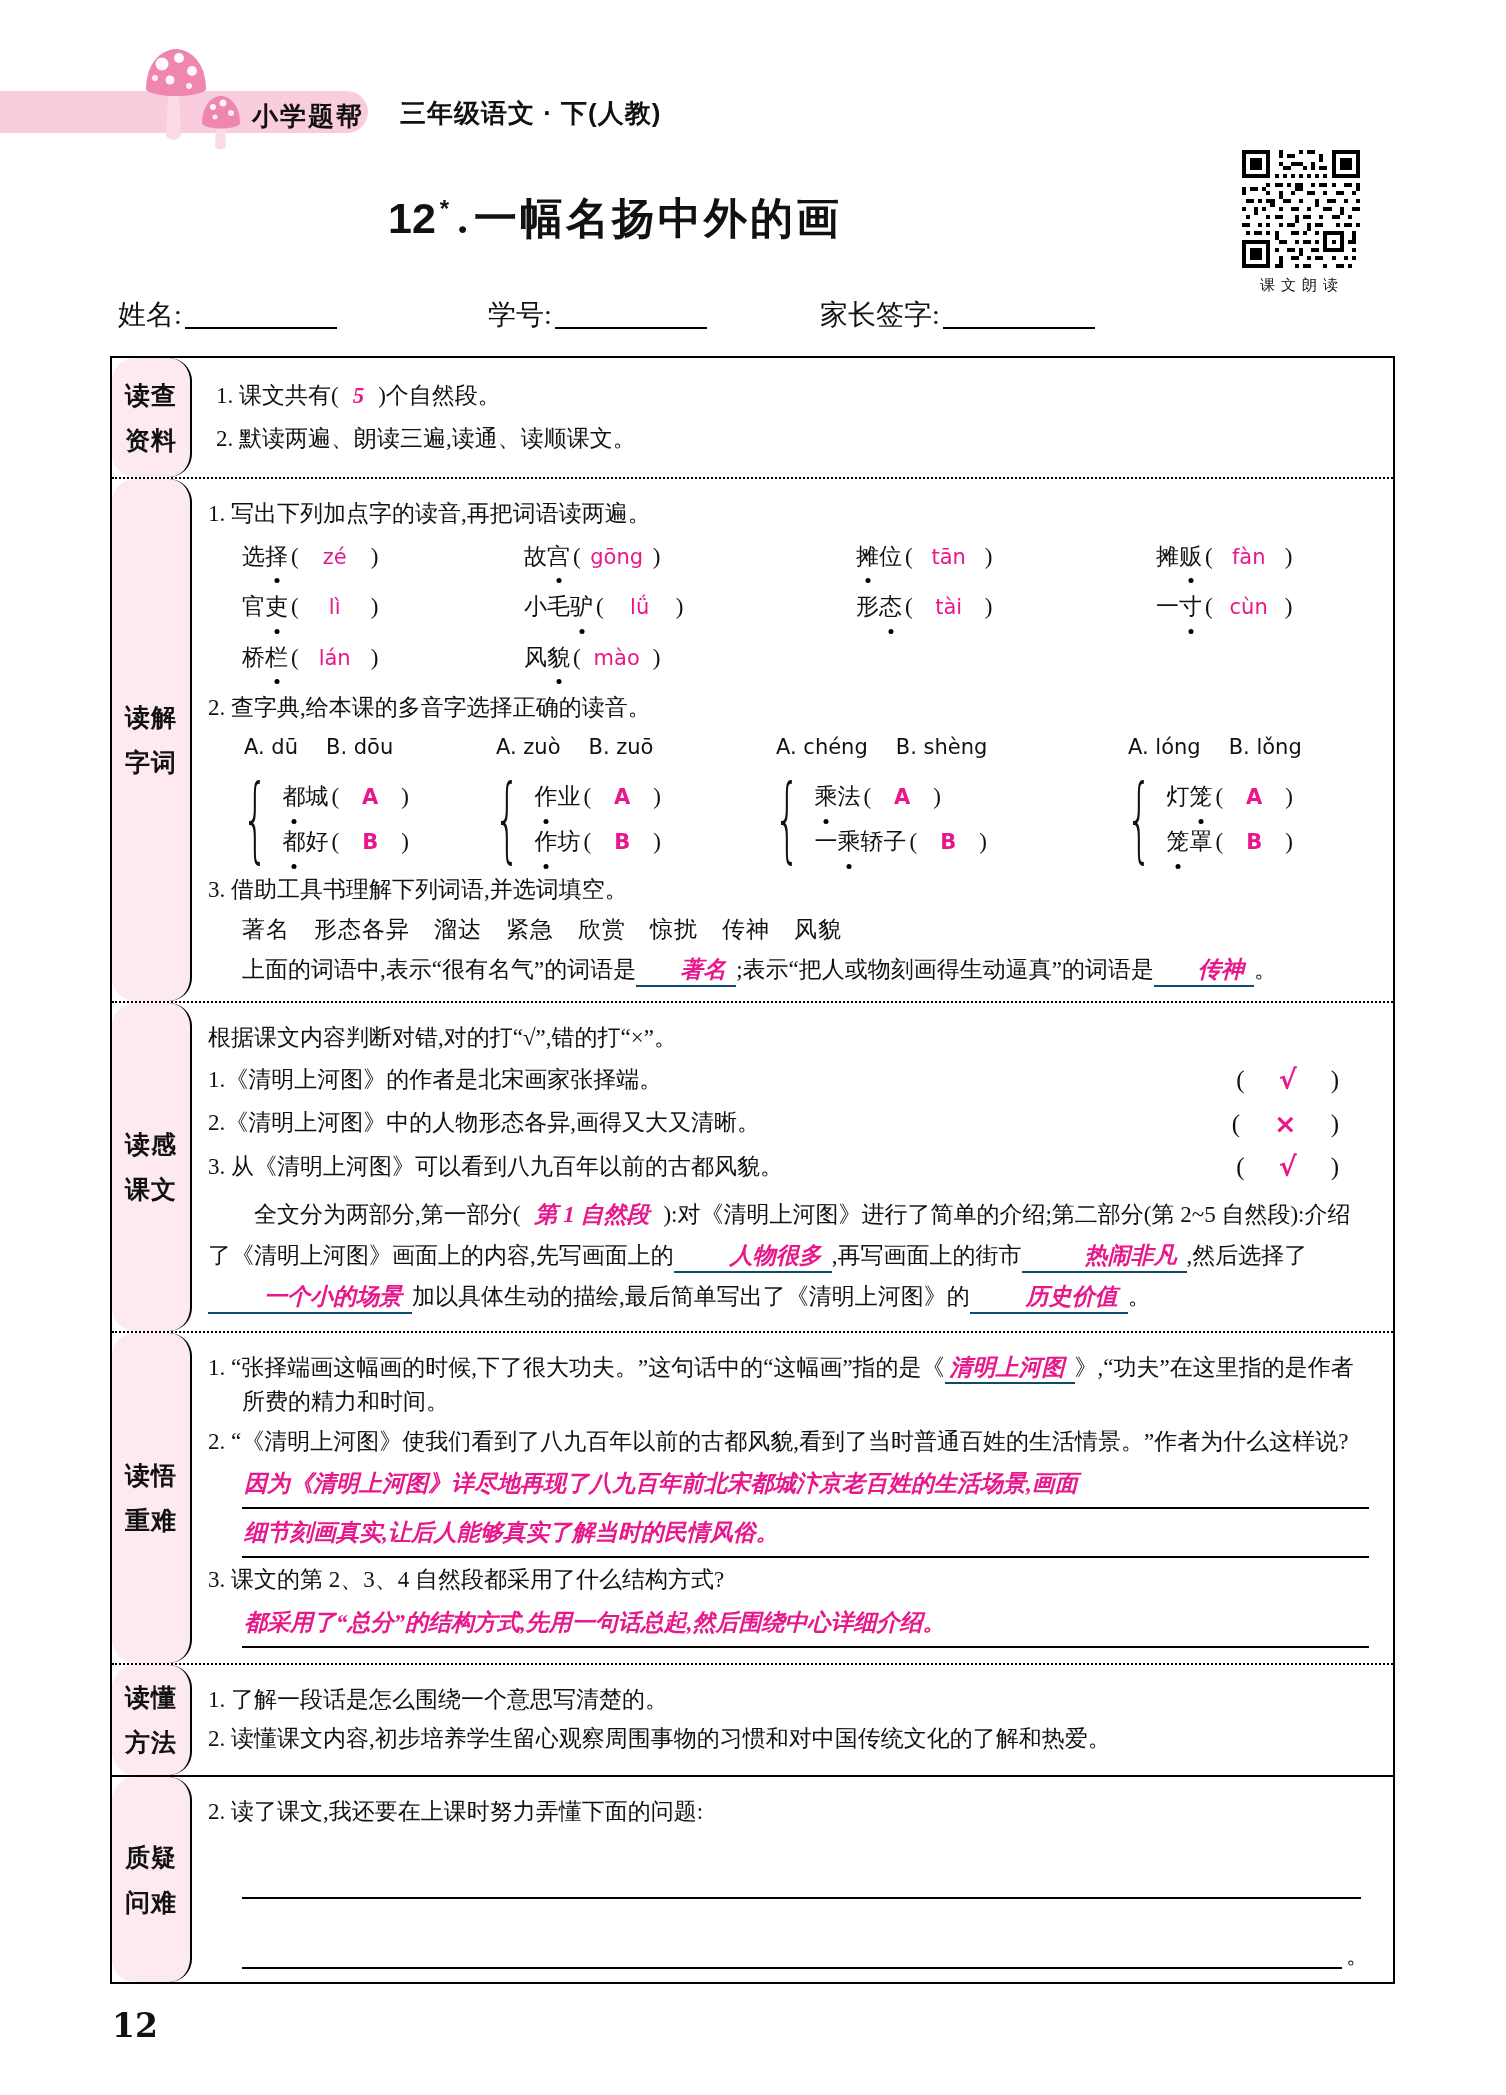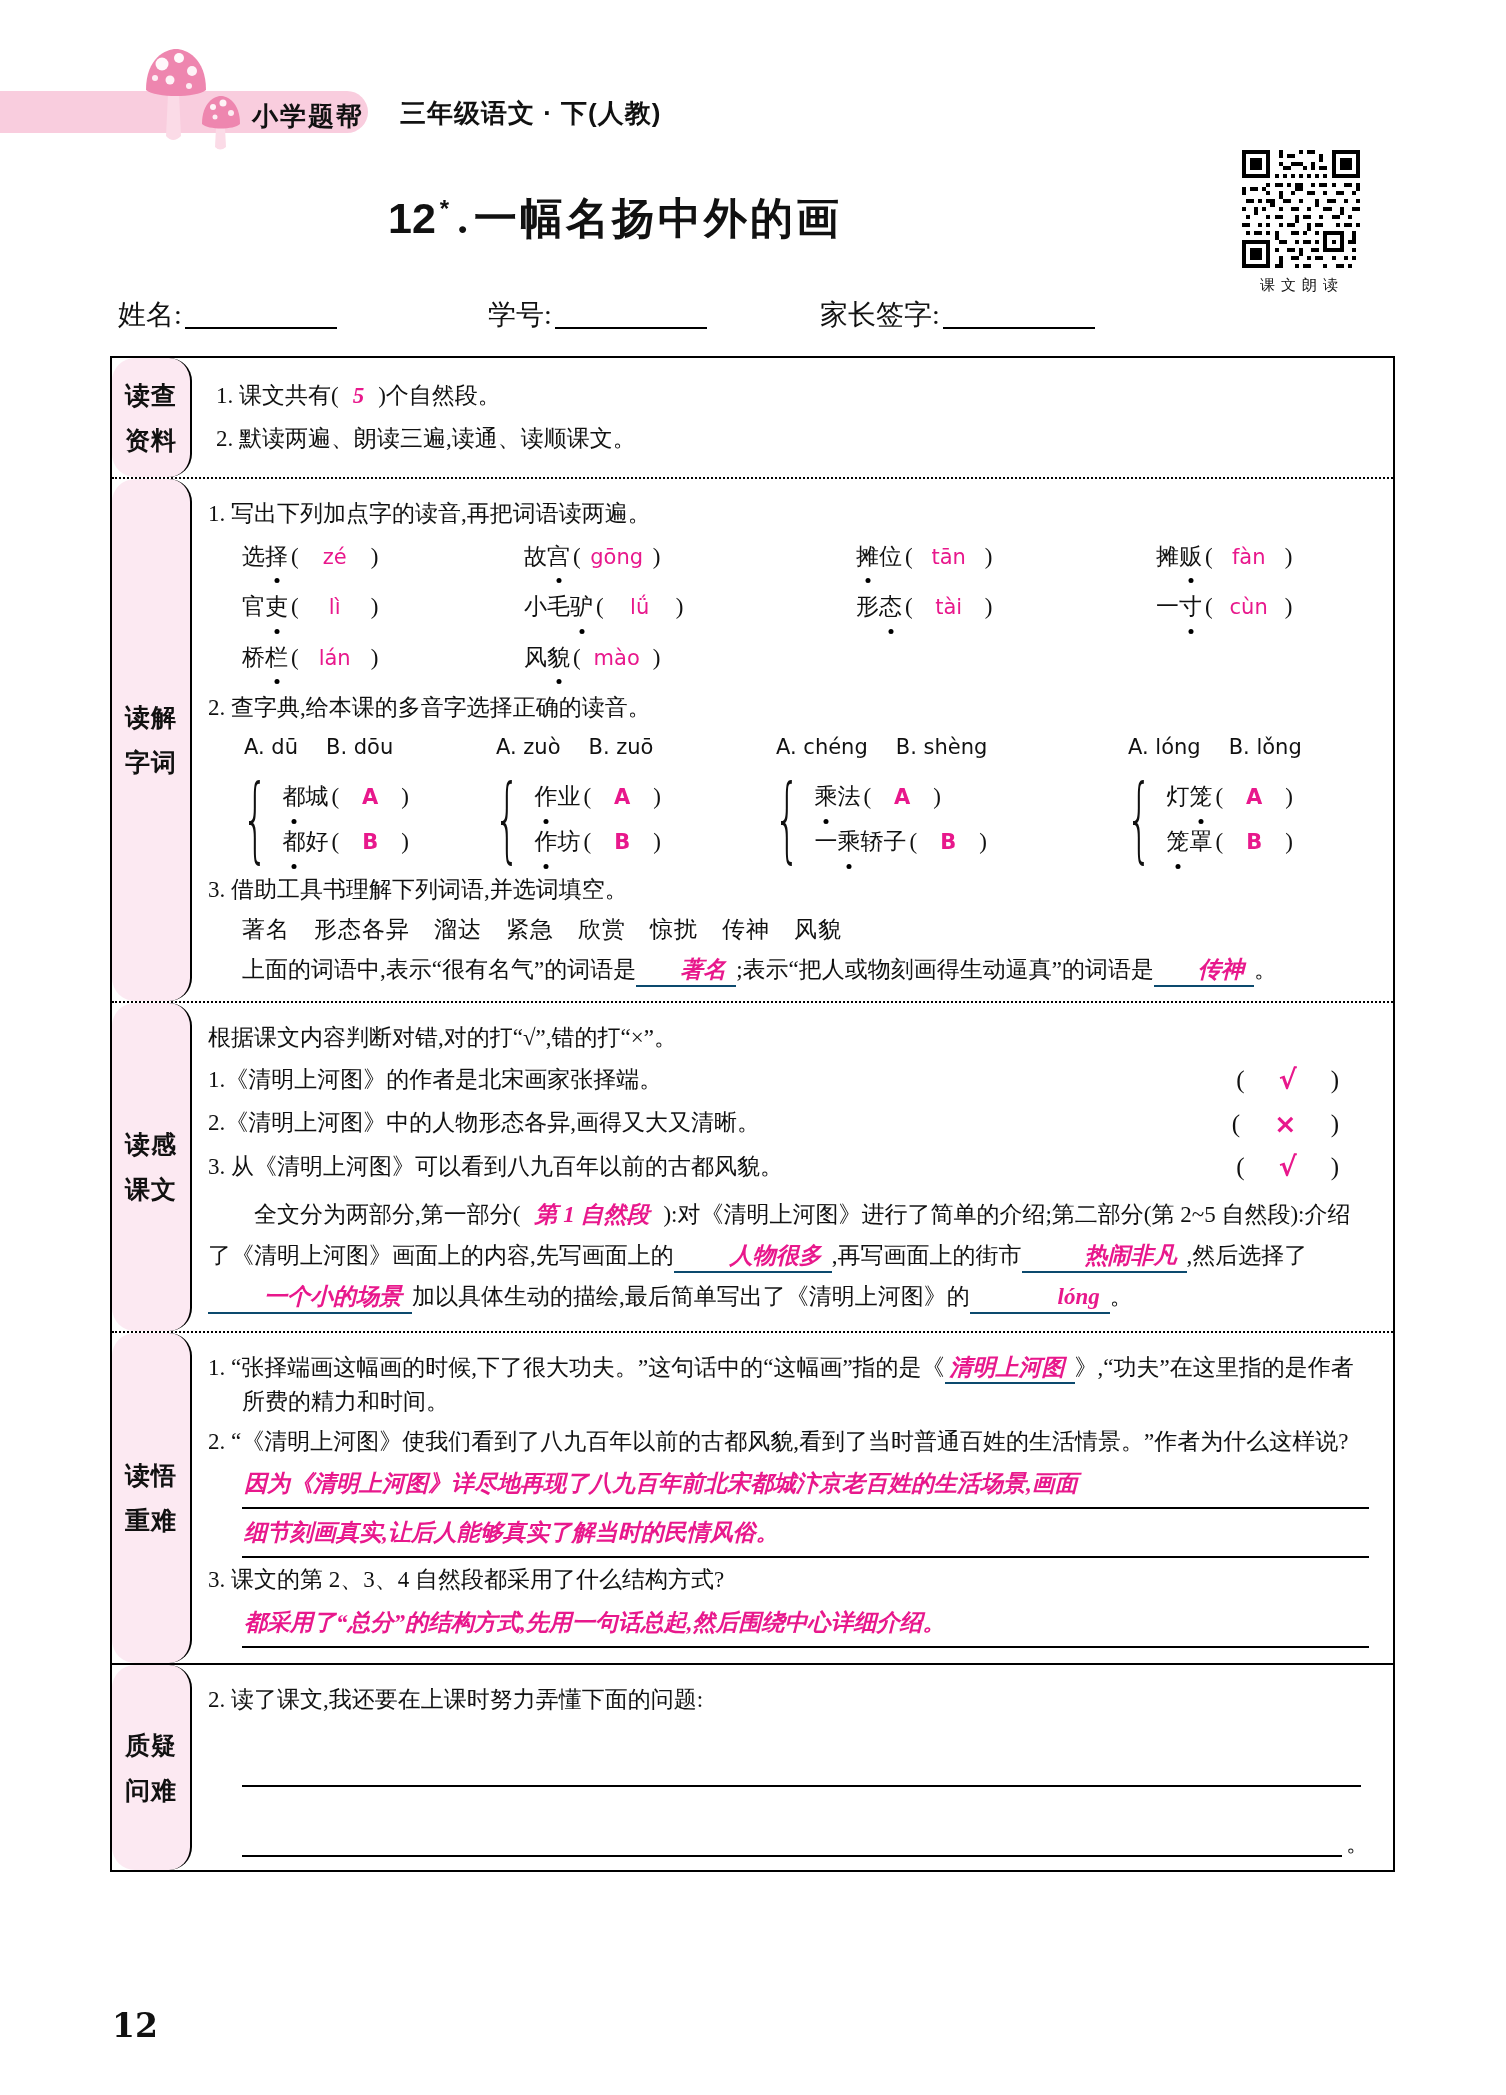--- a/index.html
+++ b/index.html
@@ -400,21 +400,21 @@
         </div>
         <div class="judge-row">
           <span>3. 从《清明上河图》可以看到八九百年以前的古都风貌。</span>
           <span class="jmarks">
               <span>(</span>
               <span class="mark">√</span>
               <span>)</span>
             </span>
         </div>
         <p class="gpara">
-          <span>全文分为两部分,第一部分(</span><span class="pans">第 1 自然段</span><span>):对《清明上河图》进行了简单的介绍;第二部分(第 2~5 自然段):介绍了《清明上河图》画面上的内容,先写画面上的</span><span class="blk bw2">人物很多</span><span>,再写画面上的街市</span><span class="blk bw3">热闹非凡</span><span>,然后选择了</span><span class="blk bw4">一个小的场景</span><span>加以具体生动的描绘,最后简单写出了《清明上河图》的</span><span class="blk bw5">lóng</span><span>。</span>
+          <span>全文分为两部分,第一部分(</span><span class="pans">第 1 自然段</span><span>):对《清明上河图》进行了简单的介绍;第二部分(第 2~5 自然段):介绍了《清明上河图》画面上的内容,先写画面上的</span><span class="blk bw2">人物很多</span><span>,再写画面上的街市</span><span class="blk bw3">热闹非凡</span><span>,然后选择了</span><span class="blk bw4">一个小的场景</span><span>加以具体生动的描绘,最后简单写出了《清明上河图》的</span><span class="blk bw5">历史价值</span><span>。</span>
         </p>
       </div>
     </section>
 
     <section class="srow dotted-top">
       <div class="side">
         <span>读悟</span>
           <span>重难</span>
       </div>
       <div class="cont">
@@ -422,20 +422,30 @@
           <span>1. “张择端画这幅画的时候,下了很大功夫。”这句话中的“这幅画”指的是《</span><span class="blk bw6">清明上河图</span><span>》,“功夫”在这里指的是作者所费的精力和时间。</span>
         </p>
         <p class="item hang">2. “《清明上河图》使我们看到了八九百年以前的古都风貌,看到了当时普通百姓的生活情景。”作者为什么这样说?</p>
         <div class="ansline">因为《清明上河图》详尽地再现了八九百年前北宋都城汴京老百姓的生活场景,画面</div>
         <div class="ansline">细节刻画真实,让后人能够真实了解当时的民情风俗。</div>
         <p class="item hang">3. 课文的第 2、3、4 自然段都采用了什么结构方式?</p>
         <div class="ansline">都采用了“总分”的结构方式,先用一句话总起,然后围绕中心详细介绍。</div>
       </div>
     </section>
 
+    <section class="srow dotted-top">
+      <div class="side">
+        <span>读懂</span>
+          <span>方法</span>
+      </div>
+      <div class="cont">
+        <p class="item hang">1. 了解一段话是怎么围绕一个意思写清楚的。</p>
+        <p class="item hang">2. 读懂课文内容,初步培养学生留心观察周围事物的习惯和对中国传统文化的了解和热爱。</p>
+      </div>
+    </section>
 
     <section class="srow solid-top">
       <div class="side">
         <span>质疑</span>
           <span>问难</span>
       </div>
       <div class="cont">
         <p class="item hang">2. 读了课文,我还要在上课时努力弄懂下面的问题:</p>
         <div class="qline"></div>
         <div class="qwrap">

